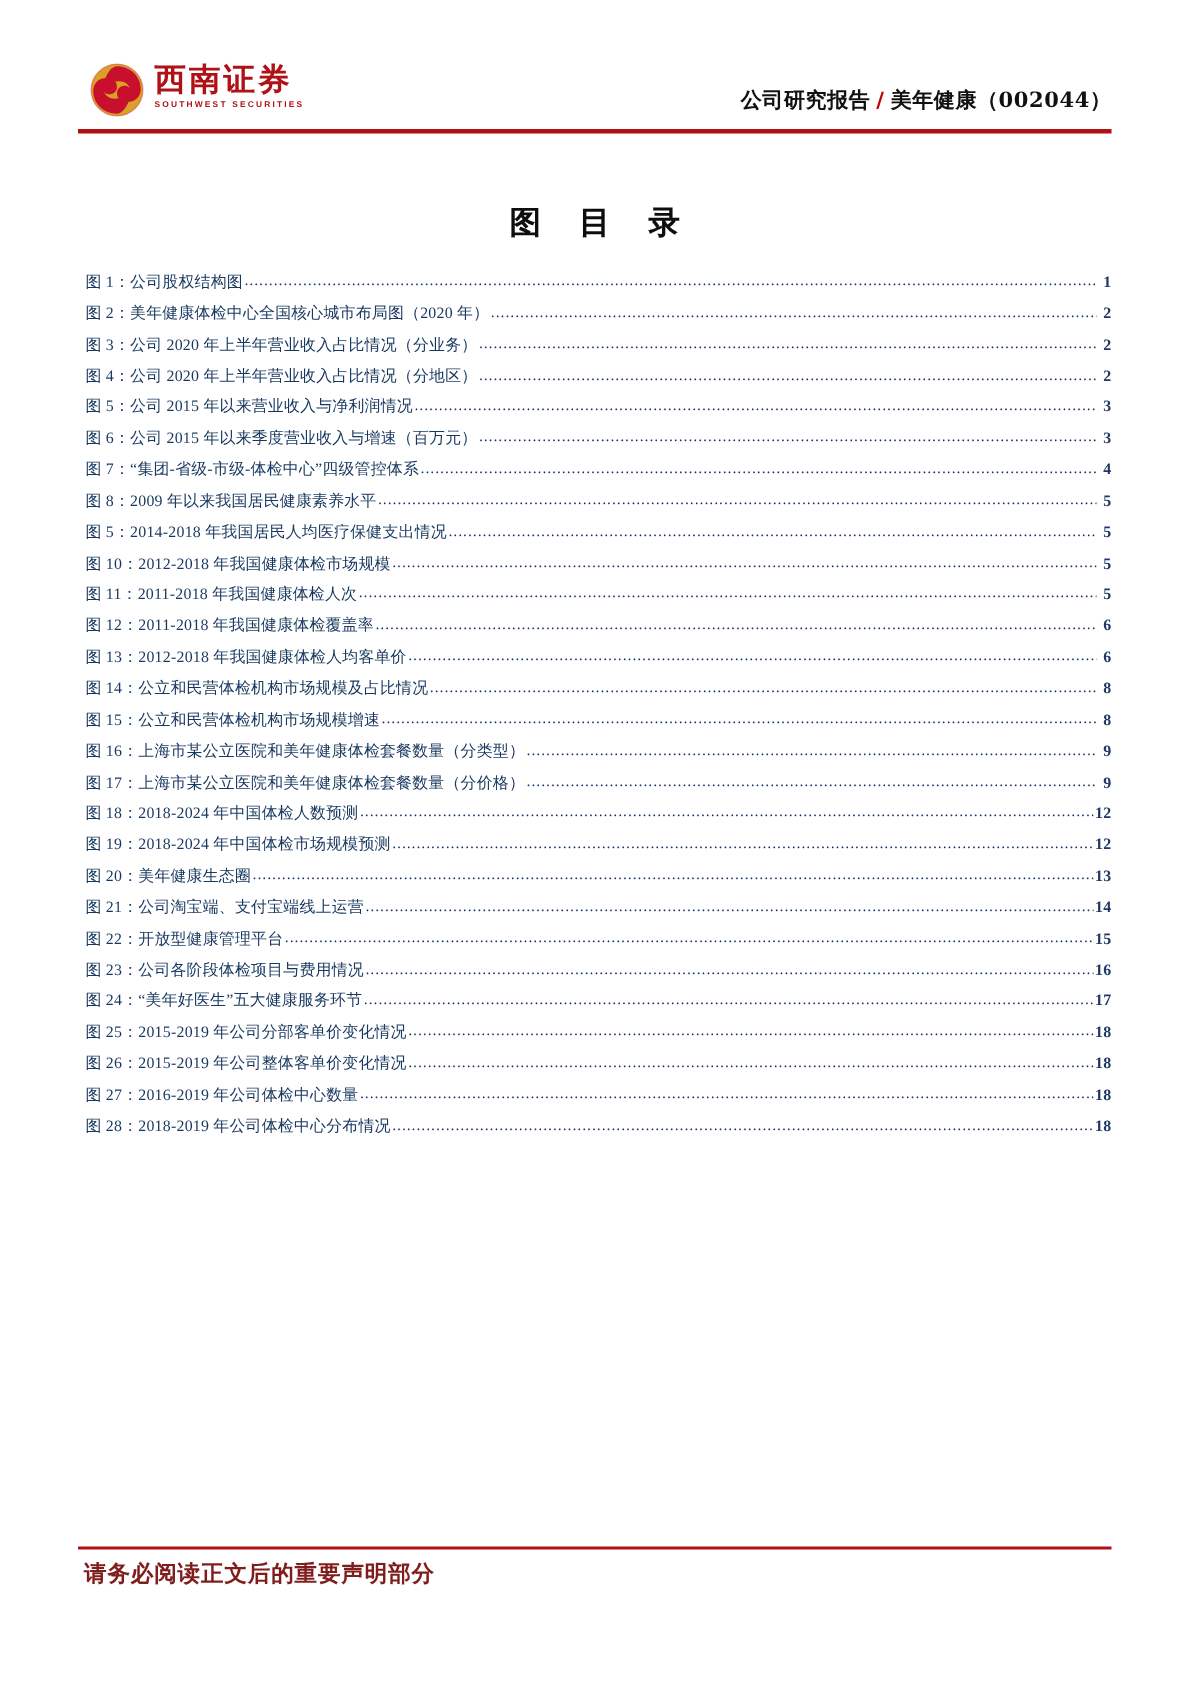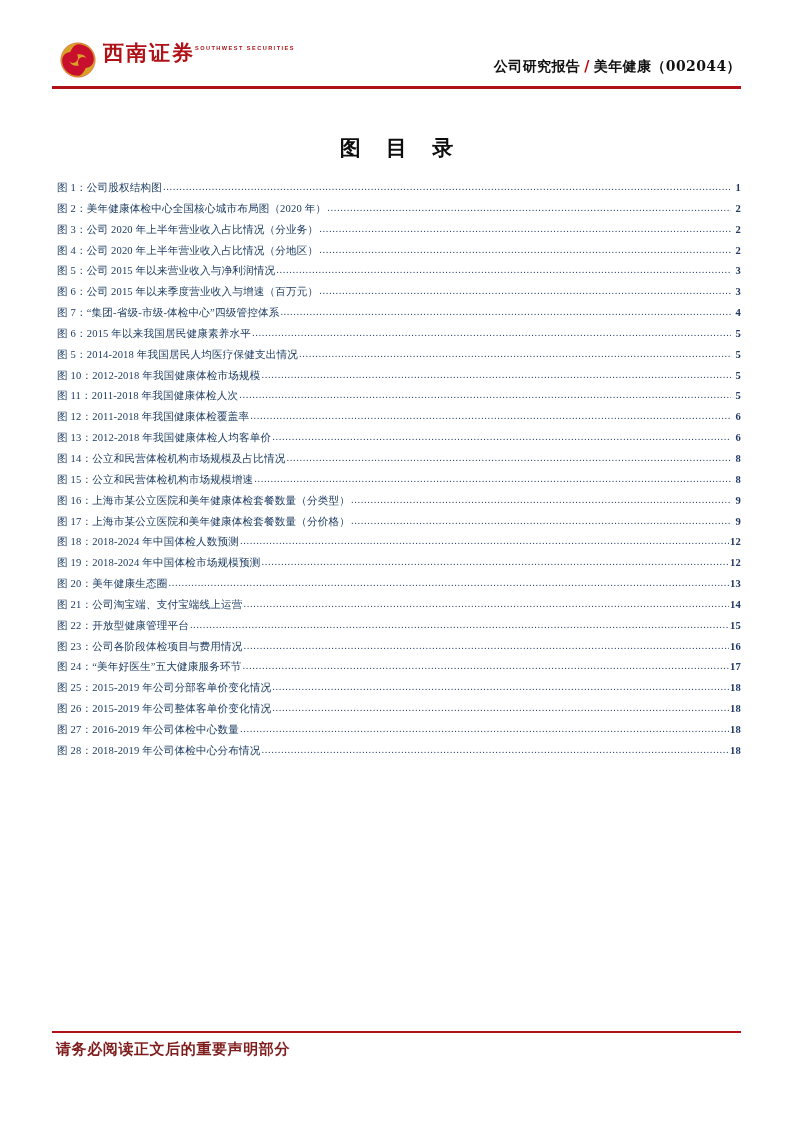--- a/index.html
+++ b/index.html
@@ -35,21 +35,21 @@
     align-items: flex-start;
   }
   .logo-mark {
     width: 36px;
     height: 36px;
     flex: 0 0 36px;
   }
   .logo-text-wrap {
     margin-left: 7px;
     display: flex;
-    flex-direction: row;
+    flex-direction: column;
     justify-content: flex-start;
   }
   .logo-cn {
     font-family: "DejaVu Serif", "Liberation Serif", serif;
     font-size: 21px;
     font-weight: bold;
     color: #B01116;
     letter-spacing: 2px;
     line-height: 1.05;
     white-space: nowrap;
@@ -221,21 +221,21 @@
         <span class="toc-label">图 6：公司 2015 年以来季度营业收入与增速（百万元）</span>
         <span class="toc-dots">............................................................................................................................................................................................................</span>
         <span class="toc-page">3</span>
       </div>
     <div class="toc-entry">
         <span class="toc-label">图 7：“集团-省级-市级-体检中心”四级管控体系</span>
         <span class="toc-dots">............................................................................................................................................................................................................</span>
         <span class="toc-page">4</span>
       </div>
     <div class="toc-entry">
-        <span class="toc-label">图 6：2015 年以来我国居民健康素养水平</span>
+        <span class="toc-label">图 8：2009 年以来我国居民健康素养水平</span>
         <span class="toc-dots">............................................................................................................................................................................................................</span>
         <span class="toc-page">5</span>
       </div>
     <div class="toc-entry">
         <span class="toc-label">图 5：2014-2018 年我国居民人均医疗保健支出情况</span>
         <span class="toc-dots">............................................................................................................................................................................................................</span>
         <span class="toc-page">5</span>
       </div>
     <div class="toc-entry">
         <span class="toc-label">图 10：2012-2018 年我国健康体检市场规模</span>

